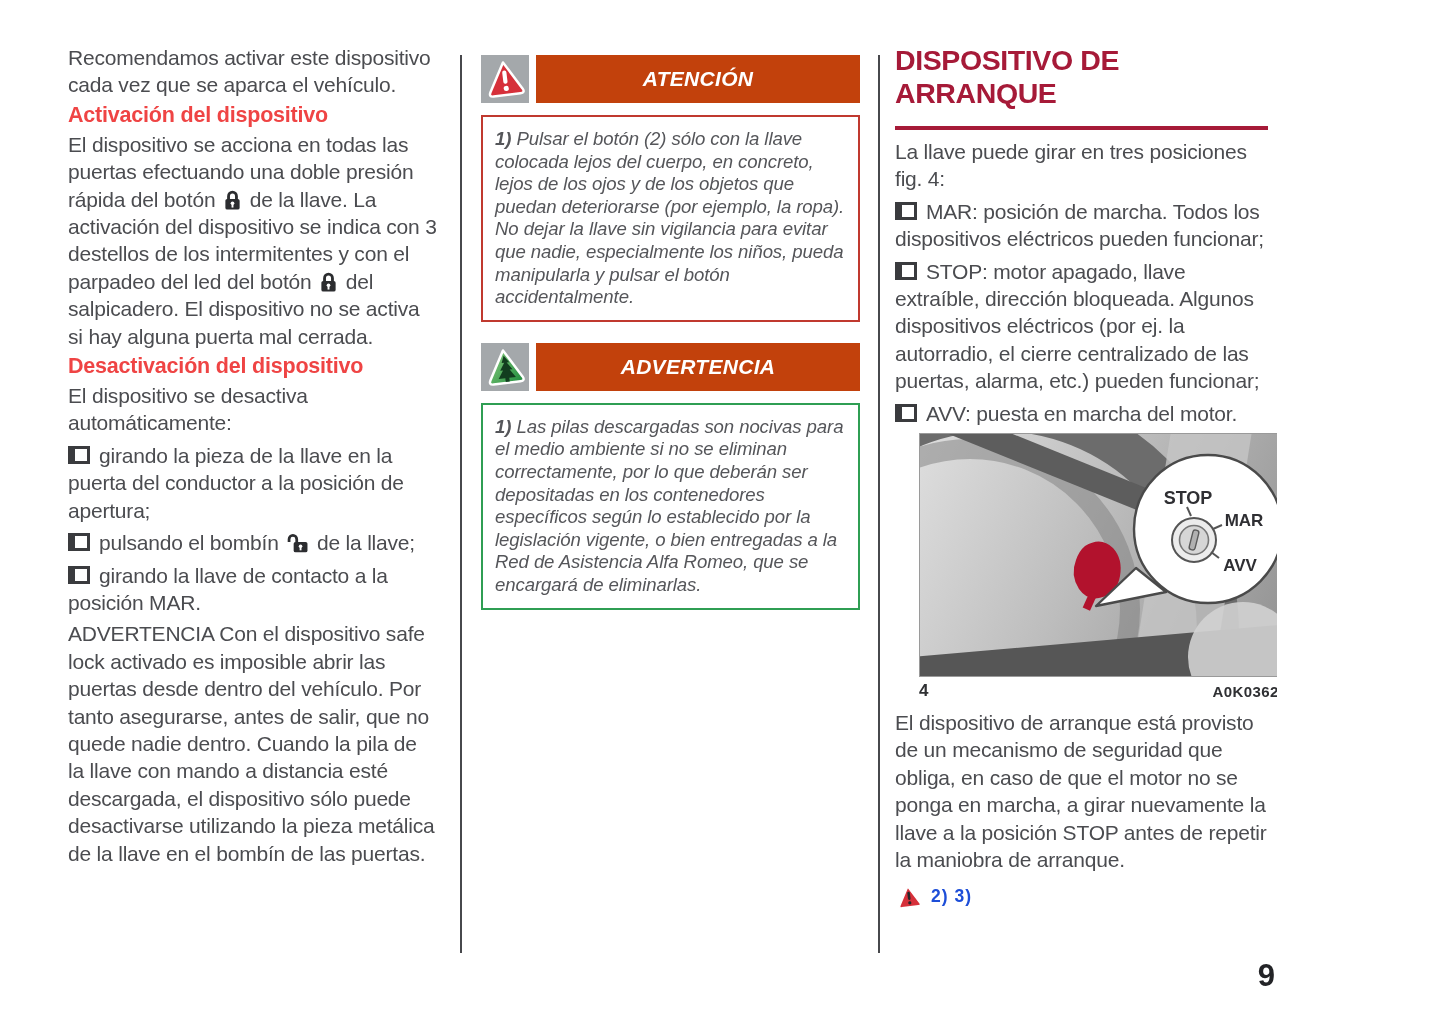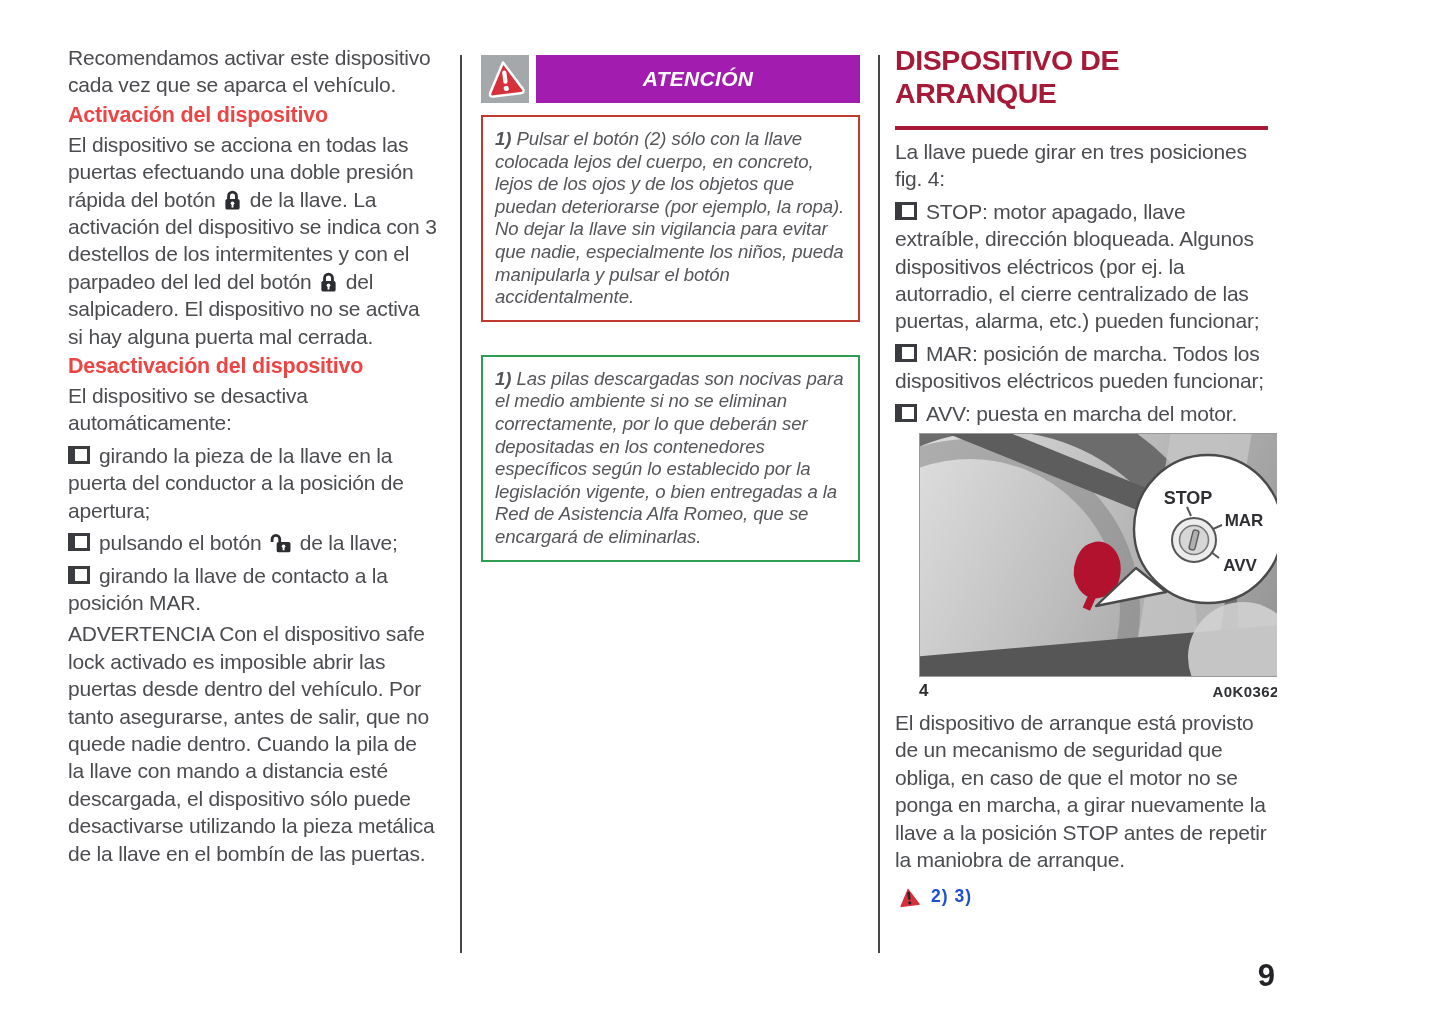--- a/index.html
+++ b/index.html
@@ -17,21 +17,21 @@
   .body-t{font-size:21px;line-height:27.4px;letter-spacing:-0.2px;color:#4b4c50;}
   .lead{margin-bottom:2px;}
   .sub-h{font-size:21.5px;line-height:27px;font-weight:bold;color:#ef4444;margin:3px 0 2px 0;letter-spacing:-0.2px;}
   .bullet{margin-top:5px;}
   .sq{display:inline-block;width:12px;height:12px;border:3px solid #3a3b3e;border-left-width:7px;
       margin-right:9px;vertical-align:-1px;}
   .lock{vertical-align:-5px;margin:0 2px;}
   
   .wbar{display:flex;align-items:stretch;height:48px;}
   .wbar .icon-sq{width:48px;height:48px;background:#a4a8ab;flex:0 0 48px;display:flex;align-items:center;justify-content:center;}
-  .wbar .bar{flex:1;margin-left:7px;background:#a21caf;display:flex;align-items:center;justify-content:center;}
+  .wbar .bar{flex:1;margin-left:7px;background:#c2410c;display:flex;align-items:center;justify-content:center;}
   .wbar .bar span{color:#fff;font-style:italic;font-weight:bold;font-size:21px;letter-spacing:0.3px;}
   .wbox{margin-top:12px;border:2px solid;padding:11px 12px 11px 12px;
         font-style:italic;font-size:18.6px;line-height:22.6px;color:#55565a;letter-spacing:-0.1px;}
   .wbox b{font-weight:bold;}
   .box-red{border-color:#c0392f;}
   .box-green{border-color:#2f9e53;}
   .gap-adv{height:21px;}
   
   .main-h{font-size:28.5px;font-weight:bold;color:#a61a38;letter-spacing:-0.4px;
           border-bottom:4px solid #a61a38;padding-bottom:16px;margin-bottom:8px;}
@@ -79,21 +79,21 @@
           <rect x="10.8" y="18.5" width="2.4" height="4.4" fill="#fff"></rect>
         </svg><span> de la llave. La activación del dispositivo se indica con 3 destellos de los intermitentes y con el parpadeo del led del botón </span><svg class="lock" width="19" height="23" viewBox="0 0 24 28">
           <path d="M7 12 V8.5 a5 5 0 0 1 10 0 V12" fill="none" stroke="#2c2d30" stroke-width="3.6"></path>
           <rect x="3" y="12" width="18" height="13.5" rx="2.4" fill="#2c2d30"></rect>
           <circle cx="12" cy="17.5" r="2.3" fill="#fff"></circle>
           <rect x="10.8" y="18.5" width="2.4" height="4.4" fill="#fff"></rect>
         </svg><span> del salpicadero. El dispositivo no se activa si hay alguna puerta mal cerrada.</span></p>
     <p class="sub-h">Desactivación del dispositivo</p>
     <p class="body-t">El dispositivo se desactiva automáticamente:</p>
     <p class="body-t bullet"><span class="sq"></span><span>girando la pieza de la llave en la puerta del conductor a la posición de apertura;</span></p>
-    <p class="body-t bullet"><span class="sq"></span><span>pulsando el botón </span><svg class="lock" width="23" height="23" viewBox="0 0 30 28">
+    <p class="body-t bullet"><span class="sq"></span><span>pulsando el bombín </span><svg class="lock" width="23" height="23" viewBox="0 0 30 28">
           <path d="M4 12 V8.5 a5 5 0 0 1 10 0 V12" fill="none" stroke="#2c2d30" stroke-width="3.6"></path>
           <rect x="10" y="12" width="18" height="13.5" rx="2.4" fill="#2c2d30"></rect>
           <circle cx="19" cy="17.5" r="2.3" fill="#fff"></circle>
           <rect x="17.8" y="18.5" width="2.4" height="4.4" fill="#fff"></rect>
         </svg><span> de la llave;</span></p>
     <p class="body-t bullet"><span class="sq"></span><span>girando la llave de contacto a la posición MAR.</span></p>
     <p class="body-t" style="margin-top:4px">ADVERTENCIA Con el dispositivo safe lock activado es imposible abrir las puertas desde dentro del vehículo. Por tanto asegurarse, antes de salir, que no quede nadie dentro. Cuando la pila de la llave con mando a distancia esté descargada, el dispositivo sólo puede desactivarse utilizando la pieza metálica de la llave en el bombín de las puertas.</p>
   </div>
 
   <div class="divider d1"></div>
@@ -113,32 +113,51 @@
       <div class="bar">
         <span>ATENCIÓN</span>
       </div>
     </div>
     <div class="wbox box-red">
       <b>1)</b><span> Pulsar el botón (2) sólo con la llave colocada lejos del cuerpo, en concreto, lejos de los ojos y de los objetos que puedan deteriorarse (por ejemplo, la ropa). No dejar la llave sin vigilancia para evitar que nadie, especialmente los niños, pueda manipularla y pulsar el botón accidentalmente.</span>
     </div>
 
     <div class="gap-adv"></div>
 
+    <div class="wbar">
+      <div class="icon-sq">
+        <svg width="42" height="42" viewBox="0 0 44 44">
+          <defs>
+            <linearGradient id="ggrad" x1="0" y1="0" x2="1" y2="1">
+              <stop offset="0" stop-color="#8fd083"></stop>
+                <stop offset="1" stop-color="#1f8c3c"></stop>
+            </linearGradient>
+          </defs>
+          <g transform="rotate(-7 22 22)">
+            <path d="M22 4.5 L39 34 q2.6 4.8 -2.8 4.8 L8 38.8 q-5.4 0 -2.8 -4.8 Z" fill="url(#ggrad)" stroke="#fff" stroke-width="2.6" stroke-linejoin="round"></path>
+            <path d="M22 10 l5 7.5 h-2.7 l5.2 7.8 h-3 l5.6 8.4 h-7 v4 h-4.2 v-4 h-7 l5.6 -8.4 h-3 l5.2 -7.8 h-2.7 Z" fill="#123d1f"></path>
+          </g>
+        </svg>
+      </div>
+      <div class="bar">
+        <span>ADVERTENCIA</span>
+      </div>
+    </div>
     <div class="wbox box-green">
       <b>1)</b><span> Las pilas descargadas son nocivas para el medio ambiente si no se eliminan correctamente, por lo que deberán ser depositadas en los contenedores específicos según lo establecido por la legislación vigente, o bien entregadas a la Red de Asistencia Alfa Romeo, que se encargará de eliminarlas.</span>
     </div>
   </div>
 
   <div class="divider d2"></div>
 
   <div class="col col-right">
     <div class="main-h">DISPOSITIVO DE ARRANQUE</div>
     <p class="body-t">La llave puede girar en tres posiciones fig. 4:</p>
+    <p class="body-t bullet"><span class="sq"></span><span>MAR: posición de marcha. Todos los dispositivos eléctricos pueden funcionar;</span></p>
     <p class="body-t bullet"><span class="sq"></span><span>STOP: motor apagado, llave extraíble, dirección bloqueada. Algunos dispositivos eléctricos (por ej. la autorradio, el cierre centralizado de las puertas, alarma, etc.) pueden funcionar;</span></p>
-    <p class="body-t bullet"><span class="sq"></span><span>MAR: posición de marcha. Todos los dispositivos eléctricos pueden funcionar;</span></p>
     <p class="body-t bullet"><span class="sq"></span><span>AVV: puesta en marcha del motor.</span></p>
 
     <div class="figure">
       <div class="photo">
         <div class="ph ph-wheel"></div>
         <div class="ph ph-wheel2"></div>
         <div class="ph ph-stalk"></div>
         <div class="ph ph-col"></div>
         <div class="ph ph-dark"></div>
         <div class="ph ph-disc"></div>

